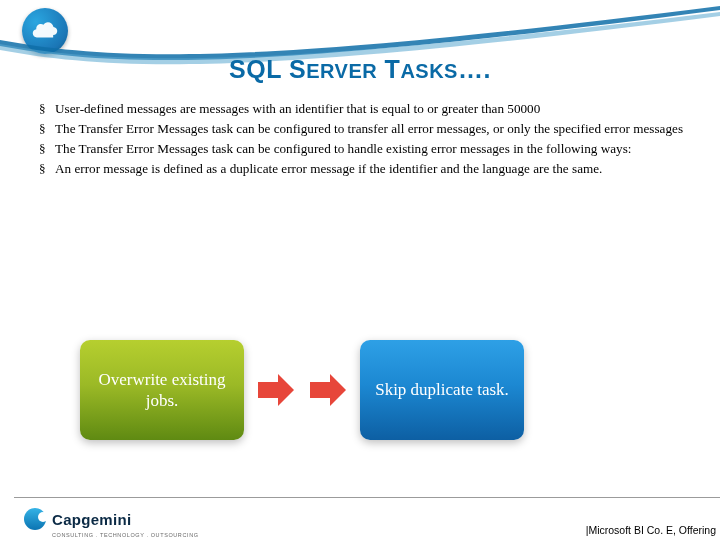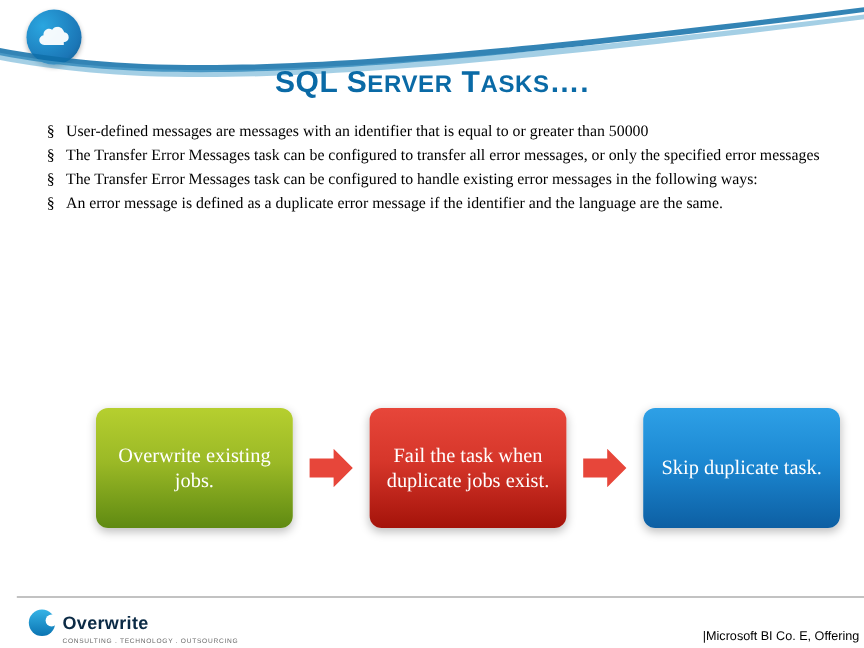--- a/index.html
+++ b/index.html
@@ -70,32 +70,31 @@
     </ul>
   </div>
 
   <div class="row">
     <div class="card green">Overwrite existing jobs.</div>
     <div class="arrow-wrap">
       <svg width="40" height="36" viewBox="0 0 40 36">
           <path d="M2 10 H22 V2 L38 18 L22 34 V26 H2 Z" fill="#e7463a"></path>
         </svg>
     </div>
-    <div class="card red">Fail the task when duplicate jobs exist.</div>
     <div class="arrow-wrap">
       <svg width="40" height="36" viewBox="0 0 40 36">
           <path d="M2 10 H22 V2 L38 18 L22 34 V26 H2 Z" fill="#e7463a"></path>
         </svg>
     </div>
     <div class="card blue">Skip duplicate task.</div>
   </div>
 
   <div class="footer-line"></div>
 
   <div class="logo">
     <div class="logo-mark"></div>
-    <div class="logo-text">Overwrite</div>
+    <div class="logo-text">Capgemini</div>
   </div>
   <div class="logo-sub">CONSULTING . TECHNOLOGY . OUTSOURCING</div>
 
   <div class="foot-right">|Microsoft BI Co. E, Offering</div>
 
 </div>
 
 </body></html>

